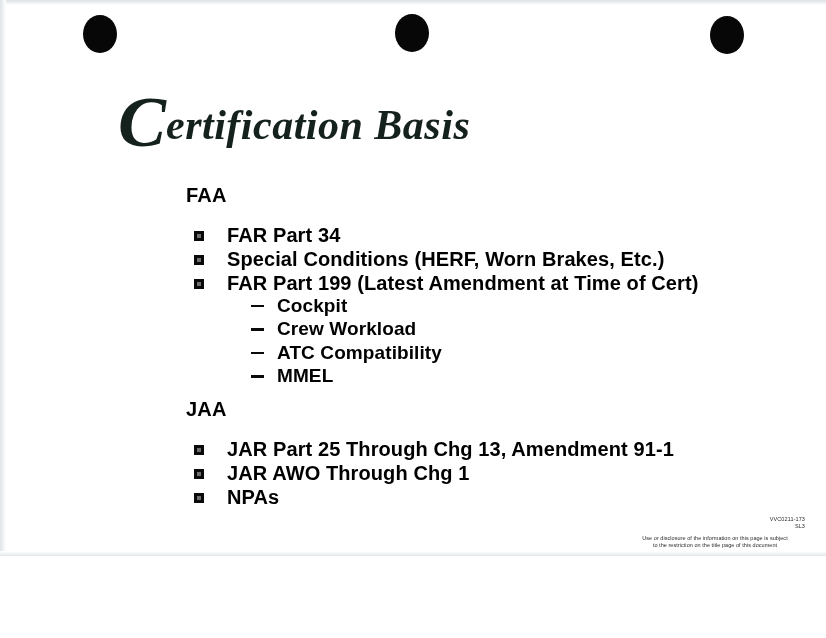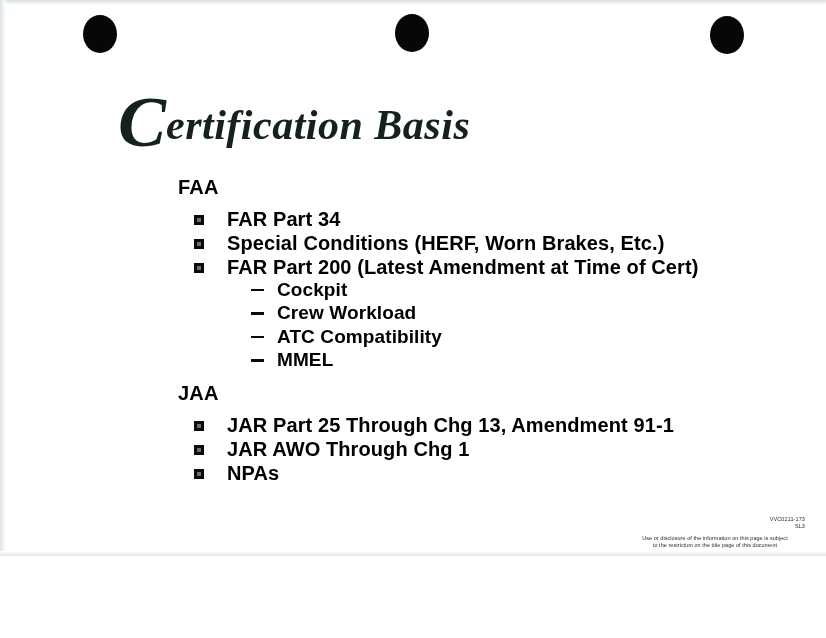--- a/index.html
+++ b/index.html
@@ -88,21 +88,21 @@
     position: absolute;
     left: 170px;
     top: 166px;
     width: 620px;
   }
   .group-heading {
     font-size: 20px;
     font-weight: bold;
     line-height: 26px;
     letter-spacing: 0.2px;
-    margin: 8px;
+    margin: 16px;
   }
   .group-jaa { margin-top: 8px; }
 
   ul.level1 {
     list-style: none;
     margin: 0;
     padding: 0 0 0 24px;
   }
   ul.level1 > li {
     position: relative;
@@ -219,21 +219,21 @@
         </li>
         <li>
           <span class="marker-sq"></span>
         </li>
         <li>
           <span class="marker-sq"></span>
           <span>Special Conditions (HERF, Worn Brakes, Etc.)</span>
         </li>
         <li>
           <span class="marker-sq"></span>
-          <span>FAR Part 200 (Latest Amendment at Time of Cert)</span>
+          <span>FAR Part 199 (Latest Amendment at Time of Cert)</span>
           <ul class="level2">
             <li>
               <span class="marker-dash"></span>
               <span>Cockpit</span>
             </li>
             <li>
               <span class="marker-dash"></span>
               <span>Crew Workload</span>
             </li>
             <li>

